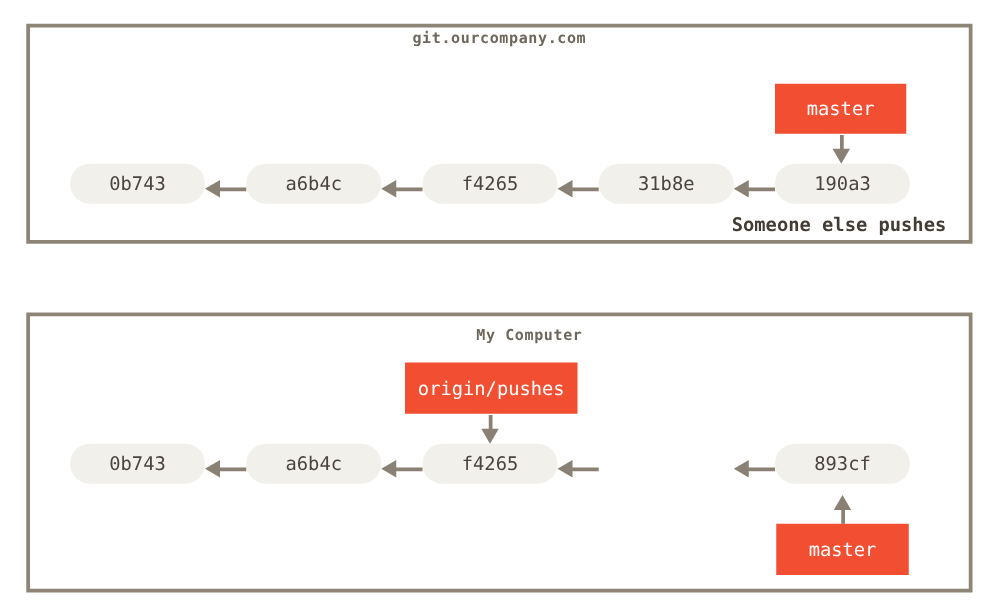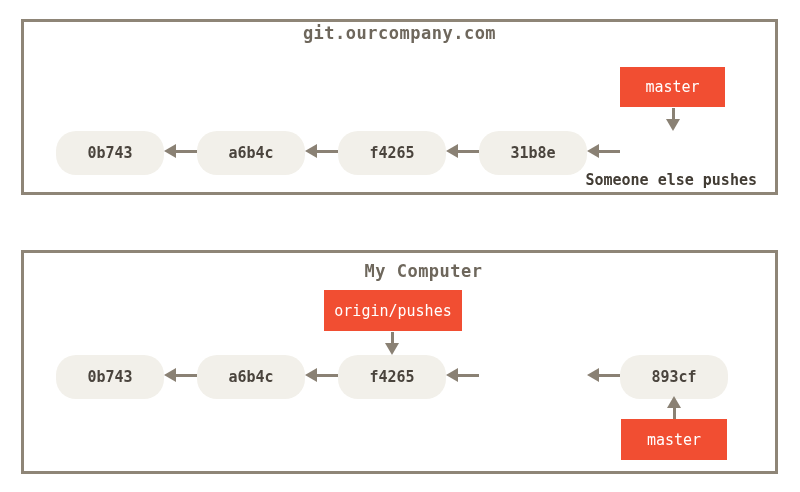--- a/index.html
+++ b/index.html
@@ -23,31 +23,31 @@
   }
   .repo-box{
     position:absolute;
     border:3px solid var(--box-border);
     box-sizing:border-box;
     background:transparent;
   }
   .repo-title{
     position:absolute;
     text-align:center;
-    font-size:17px;font-weight:bold;
+    font-size:12px;font-weight:bold;
     color:var(--title-text);
     letter-spacing:0.5px;
   }
   .commit{
     position:absolute;
-    width:108px;height:44px;
+    width:108px;height:32px;
     background:var(--node-fill);
     border-radius:20px;
     display:flex;align-items:center;justify-content:center;
-    font-size:15px;font-weight:bold;
+    font-size:15px;font-weight:normal;
     color:var(--node-text);
   }
   .branch{
     position:absolute;
     background:var(--branch-fill);
     display:flex;align-items:center;justify-content:center;
     font-size:15px;font-weight:normal;
     color:var(--branch-text);
   }
   .annotation{
@@ -81,20 +81,21 @@
   <div class="branch" style="left:620px;top:67px;width:105px;height:40px;">master</div>
   <div class="arrow" style="left:673px;top:108px;height:23px;">
     <i class="sh-v"></i>
     <i class="hd-d"></i>
   </div>
 
   <div class="commit" style="left:56px;top:131px;">0b743</div>
   <div class="commit" style="left:197px;top:131px;">a6b4c</div>
   <div class="commit" style="left:338px;top:131px;">f4265</div>
   <div class="commit" style="left:479px;top:131px;">31b8e</div>
+  <div class="commit" style="left:620px;top:131px;">190a3</div>
 
   <div class="arrow" style="left:164px;top:151px;width:33px;">
     <i class="sh-h"></i>
       <i class="hd-l"></i>
   </div>
   <div class="arrow" style="left:305px;top:151px;width:33px;">
     <i class="sh-h"></i>
       <i class="hd-l"></i>
   </div>
   <div class="arrow" style="left:446px;top:151px;width:33px;">

